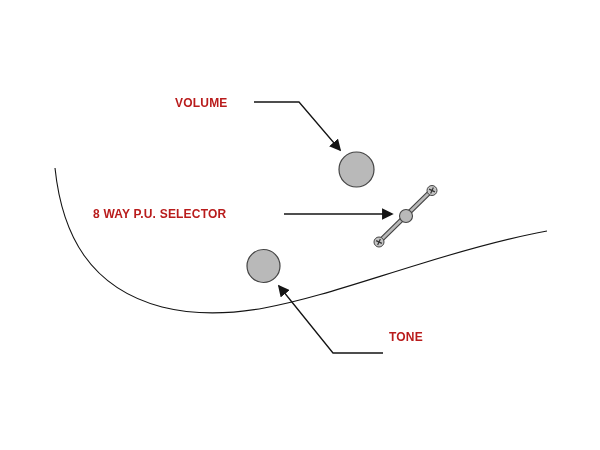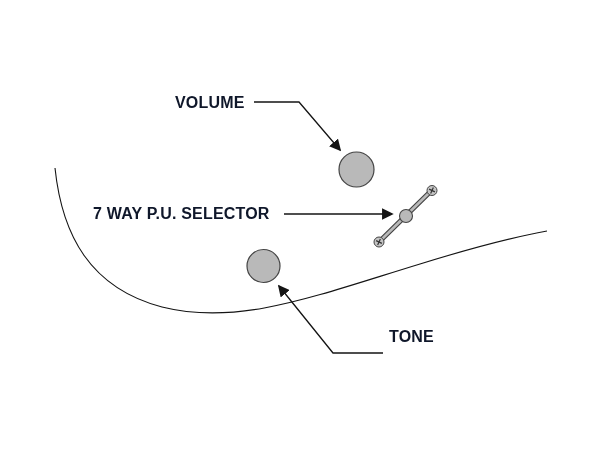--- a/index.html
+++ b/index.html
@@ -12,23 +12,23 @@
     overflow: hidden;
     font-family: "Liberation Sans", sans-serif;
   }
   .canvas svg {
     position: absolute;
     left: 0; top: 0;
   }
   .label {
     position: absolute;
     font-weight: bold;
-    font-size: 16px;
+    font-size: 12px;
     line-height: 18px;
-    color: #0f172a;
+    color: #b91c1c;
     letter-spacing: 0.2px;
     white-space: nowrap;
   }
   .label-volume   { left: 175px; top: 94px;  }
   .label-selector { left: 93px;  top: 205px; }
   .label-tone     { left: 389px; top: 328px; }
 </style>
 </head>
 <body>
 
@@ -70,17 +70,17 @@
       <circle cx="379" cy="242" r="5" stroke="#444444" stroke-width="1" fill="#c4c4c4"></circle>
       <g stroke="#333333" stroke-width="1.2" transform="rotate(25 379 242)">
         <line x1="375.8" y1="242" x2="382.2" y2="242"></line>
         <line x1="379" y1="238.8" x2="379" y2="245.2"></line>
       </g>
     </g>
   </svg>
 
   <div class="label label-volume">VOLUME</div>
 
-  <div class="label label-selector">7 WAY P.U. SELECTOR</div>
+  <div class="label label-selector">8 WAY P.U. SELECTOR</div>
 
   <div class="label label-tone">TONE</div>
 
 </div>
 
 </body></html>

